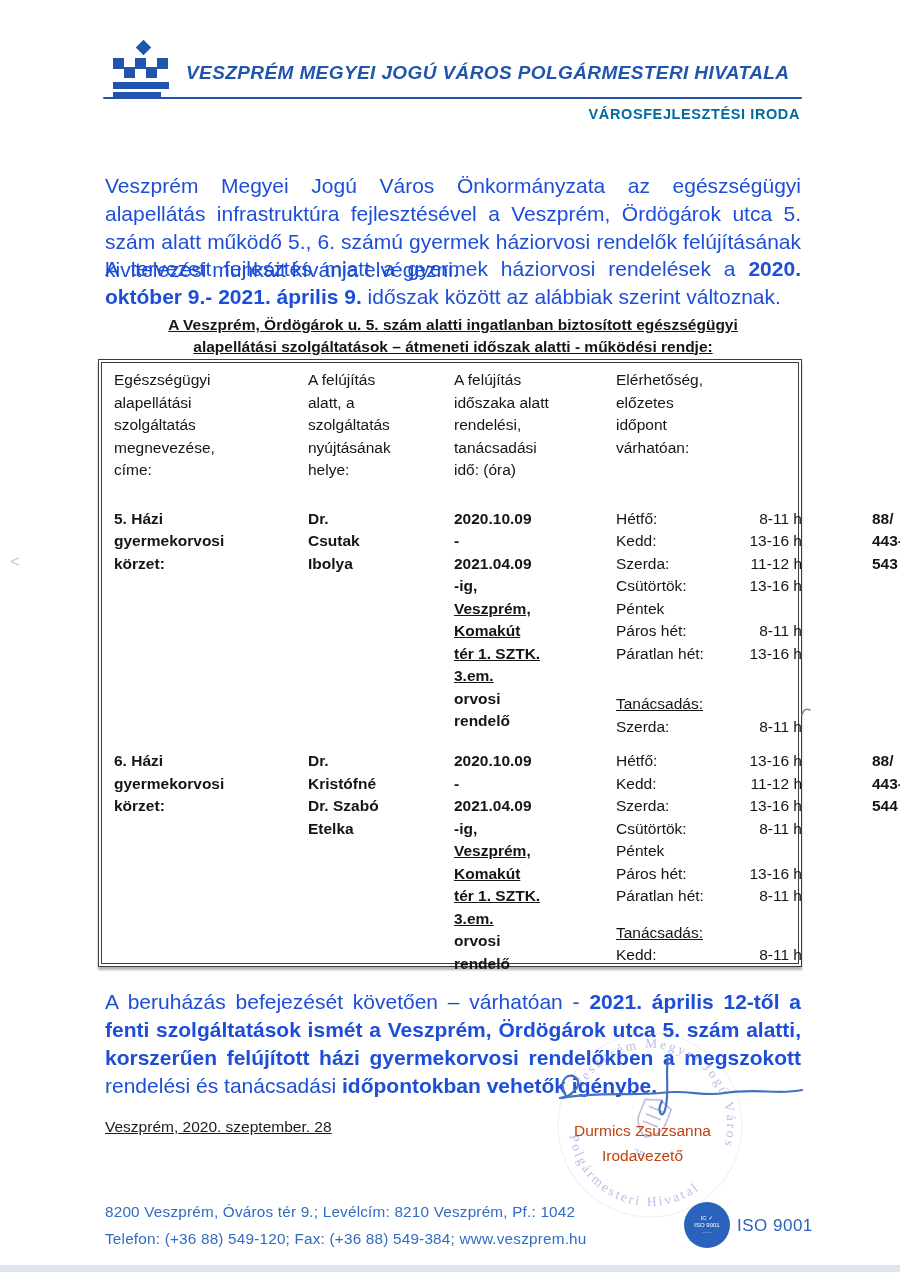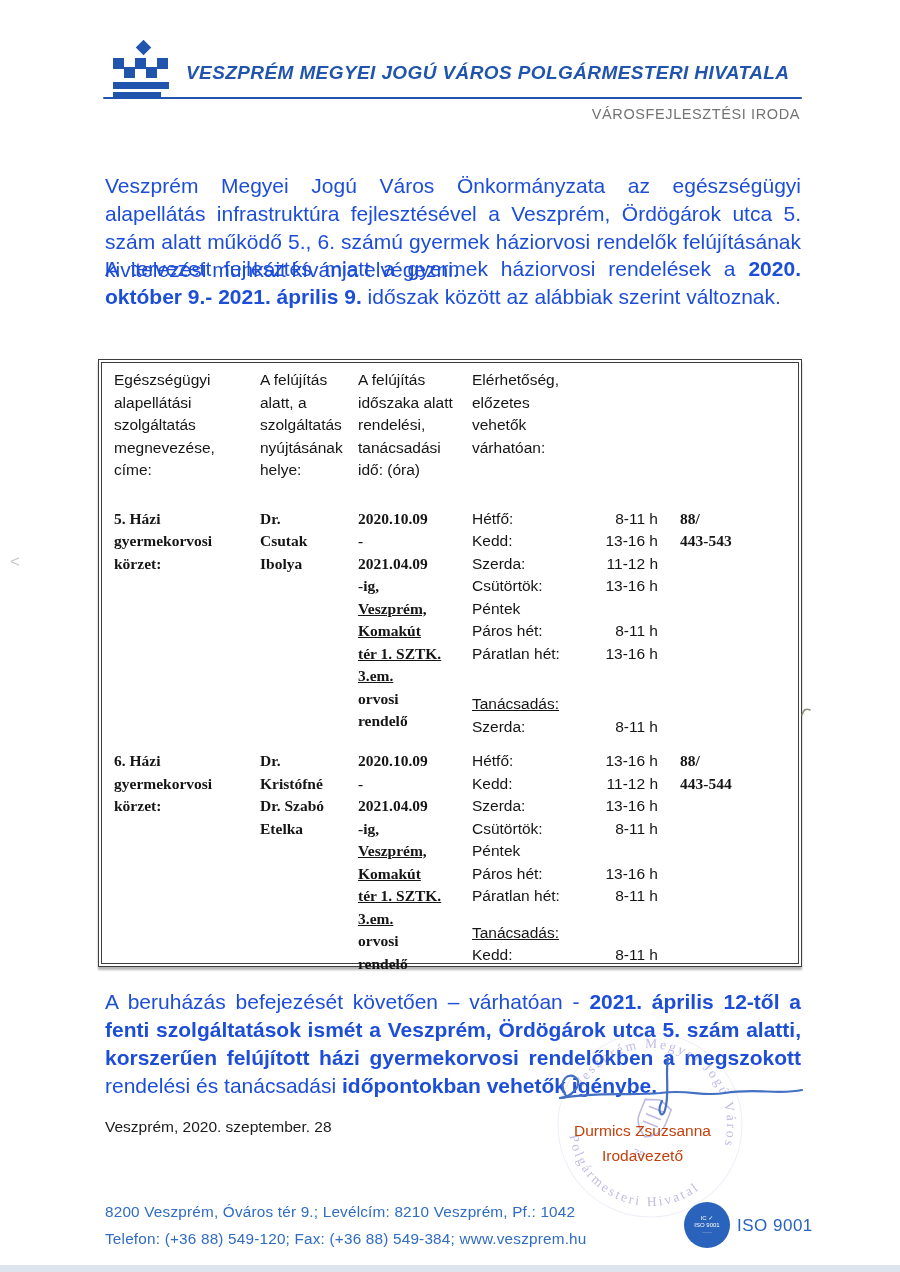--- a/index.html
+++ b/index.html
@@ -9,21 +9,21 @@
     overflow:hidden;
   }
   
   .org-title{
     position:absolute;left:186px;top:62px;width:620px;
     font-size:19px;font-weight:600;letter-spacing:.4px;color:#2155ad;font-style:italic;
   }
   .head-rule{position:absolute;left:103px;top:97px;width:699px;height:2px;background:#2155ad;border-radius:2px;}
   .office-name{
     position:absolute;right:100px;top:106px;
-    font-size:14.5px;font-weight:400;letter-spacing:.6px;color:#737373;
+    font-size:14.5px;font-weight:700;letter-spacing:.6px;color:#0369a1;
   }
   .doc-title{
     position:absolute;left:105px;top:126px;width:696px;text-align:center;
     font-size:17.5px;font-weight:bold;letter-spacing:.4px;color:#121212;
   }
   
   .para{
     position:absolute;left:105px;width:696px;
     font-size:21px;line-height:28px;text-align:justify;text-justify:inter-word;color:#1d4ed8;
   }
@@ -36,37 +36,37 @@
     font-size:15.5px;font-weight:bold;line-height:21.5px;color:#161616;
   }
   .tbl-heading .hl{text-decoration:underline;}
   
   .service-table{
     position:absolute;left:98px;top:359px;width:704px;height:608px;
     border:4px double #3d3d3d;box-sizing:border-box;
     box-shadow:0 3px 2px rgba(90,90,90,.45);
     padding:6px 0 0 12px;background:#fff;
   }
-  .trow{display:grid;grid-template-columns:146px 98px 114px 196px auto;}
+  .trow{display:grid;grid-template-columns:146px 98px 114px 196px auto;gap:48px;}
   .cell{font-size:15.5px;line-height:22.5px;}
   .thead .cell{font-weight:normal;}
   .thead{margin-bottom:26px;}
   .r1{margin-bottom:12px;}
-  .c-district,.c-doctor,.c-place,.c-phone{font-weight:bold;font-family:Liberation Serif, serif;}
+  .c-district,.c-doctor,.c-place,.c-phone{font-weight:bold;}
   .c-phone{padding-left:12px;}
   .u-lines .ln{text-decoration:underline;}
   .srow{display:flex;}
   .stime{margin-left:auto;text-align:left;padding-right:10px;white-space:pre;}
   .advisory-label{text-decoration:underline;}
   .r1 .advisory{margin-top:28px;}
   .r2 .advisory{margin-top:14px;}
   
   .closing{top:988px;font-weight:normal;}
   
-  .date-line{position:absolute;left:105px;top:1118px;font-size:15.5px;color:#1b1b1b;}
+  .date-line{position:absolute;left:105px;top:1118px;font-size:15.5px;color:#1b1b1b;text-decoration:underline;}
   .signer{position:absolute;left:545px;top:1118px;width:195px;text-align:center;font-size:15.5px;line-height:25px;color:#c2410c;}
   .signature-svg{position:absolute;left:548px;top:1052px;}
   .stamp{position:absolute;left:545px;top:1020px;opacity:.5;transform:rotate(22deg);}
   
   .footer-line{position:absolute;left:105px;font-size:15.3px;letter-spacing:.2px;color:#2f6cc3;}
   .f1{top:1203px;}
   .f2{top:1230px;}
   .iso-badge{
     position:absolute;left:684px;top:1202px;width:46px;height:46px;border-radius:50%;
     background:#2a63bb;color:#fff;display:flex;flex-direction:column;align-items:center;justify-content:center;
@@ -98,20 +98,24 @@
 
   <div class="org-title">VESZPRÉM MEGYEI JOGÚ VÁROS POLGÁRMESTERI HIVATALA</div>
   <div class="head-rule"></div>
   <div class="office-name">VÁROSFEJLESZTÉSI IRODA</div>
 
   <div class="para p1">Veszprém Megyei Jogú Város Önkormányzata az egészségügyi alapellátás infrastruktúra fejlesztésével a Veszprém, Ördögárok utca 5. szám alatt működő 5., 6. számú gyermek háziorvosi rendelők felújításának kivitelezési munkáit kívánja elvégezni.</div>
   <div class="para p2">
     <span>A tervezett fejlesztés miatt a gyermek háziorvosi rendelések a </span><span class="bold">2020. október 9.- 2021. április 9.</span><span> időszak között az alábbiak szerint változnak.</span>
   </div>
 
+  <div class="tbl-heading">
+    <span class="hl">A Veszprém, Ördögárok u. 5. szám alatti ingatlanban biztosított egészségügyi</span><br>
+    <span class="hl">alapellátási szolgáltatások – átmeneti időszak alatti - működési rendje:</span>
+  </div>
 
   <div class="service-table">
 
     <div class="trow thead">
       <div class="cell">
           <div class="ln">Egészségügyi</div>
           <div class="ln">alapellátási</div>
           <div class="ln">szolgáltatás</div>
           <div class="ln">megnevezése,</div>
           <div class="ln">címe:</div>
@@ -124,21 +128,21 @@
           <div class="ln">helye:</div>
         </div>
       <div class="cell">
           <div class="ln">A felújítás időszaka alatt</div>
           <div class="ln">rendelési, tanácsadási</div>
           <div class="ln">idő: (óra)</div>
         </div>
       <div class="cell">
           <div class="ln">Elérhetőség,</div>
           <div class="ln">előzetes</div>
-          <div class="ln">vehetők</div>
+          <div class="ln">időpont</div>
           <div class="ln">várhatóan:</div>
         </div>
     </div>
 
     <div class="trow r1">
       <div class="cell c-district">
           <div class="ln">5. Házi</div>
           <div class="ln">gyermekorvosi</div>
           <div class="ln">körzet:</div>
         </div>

